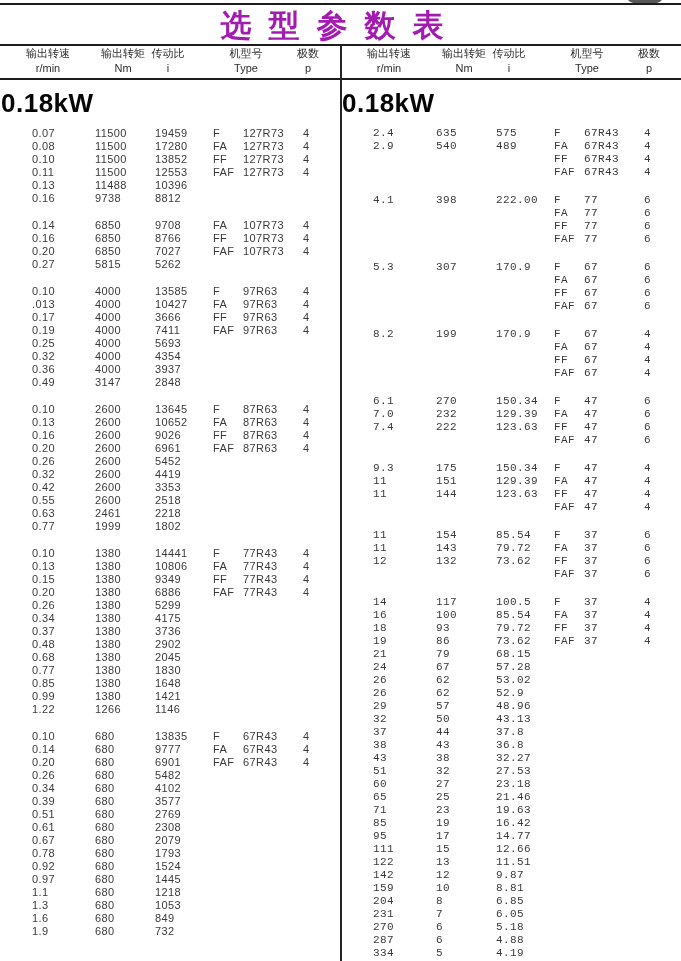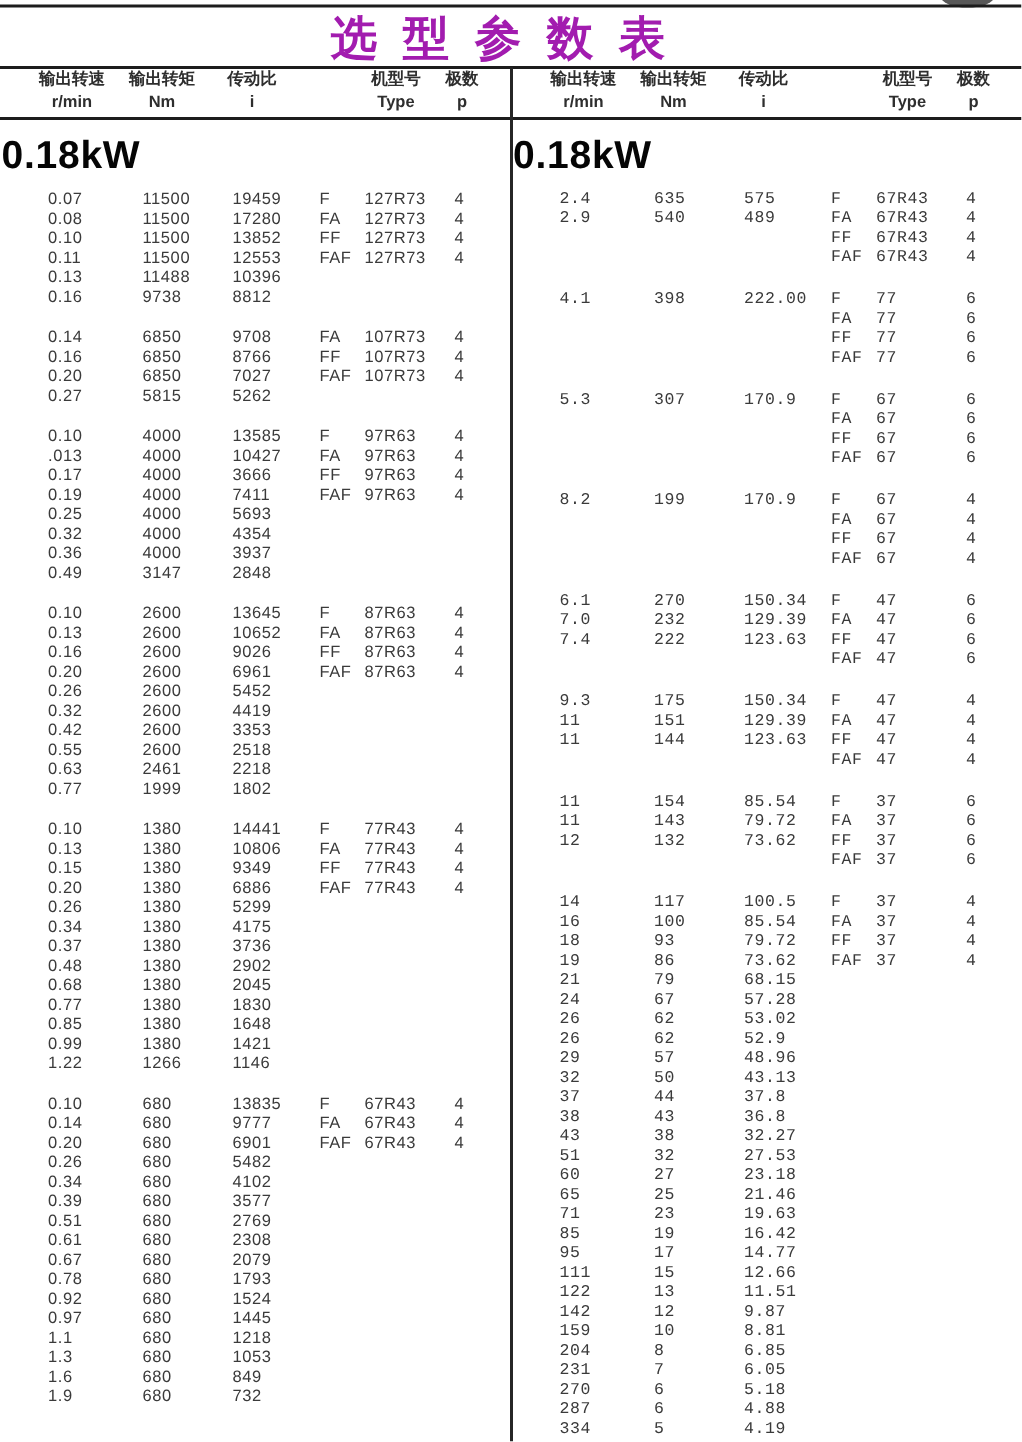--- a/index.html
+++ b/index.html
@@ -15,28 +15,28 @@
   .line-header{top:78px;height:2px;}
   .divider-v{position:absolute;left:340px;top:45px;width:2px;height:916px;background:#262626;}
   .corner-blob{position:absolute;left:627px;top:-10px;width:36px;height:15px;border-radius:50%;background:#585858;}
 
   .page-title{
     position:absolute;top:5px;left:0;width:681px;text-align:center;
     font-size:31px;font-weight:800;color:#a21caf;letter-spacing:17px;
     white-space:nowrap;
   }
 
-  .panel-header{position:absolute;top:46px;width:340px;height:40px;font-size:11px;color:#2e2e2e;font-weight:bold;}
+  .panel-header{position:absolute;top:46px;width:340px;height:40px;font-size:11px;color:#2e2e2e;}
   .panel-header.ph-left{left:0;}
   .panel-header.ph-right{left:341px;}
   .hcell{position:absolute;text-align:center;line-height:15px;}
   .hc0{left:8px;width:80px;}
-  .hc1{left:80px;width:56px;}
+  .hc1{left:95px;width:56px;}
   .hc2{left:140px;width:56px;}
-  .hc3{left:226px;width:76px;}
+  .hc3{left:208px;width:76px;}
   .hc4{left:288px;width:40px;}
 
   .panel{position:absolute;top:80px;width:340px;}
   .panel-left{left:0;}
   .panel-right{left:341px;}
   .power{
     height:30px;line-height:30px;padding:8px 0 9px 1px;
     font-size:26px;font-weight:800;color:#050505;letter-spacing:0.5px;
   }
   .block{margin-bottom:14px;}

